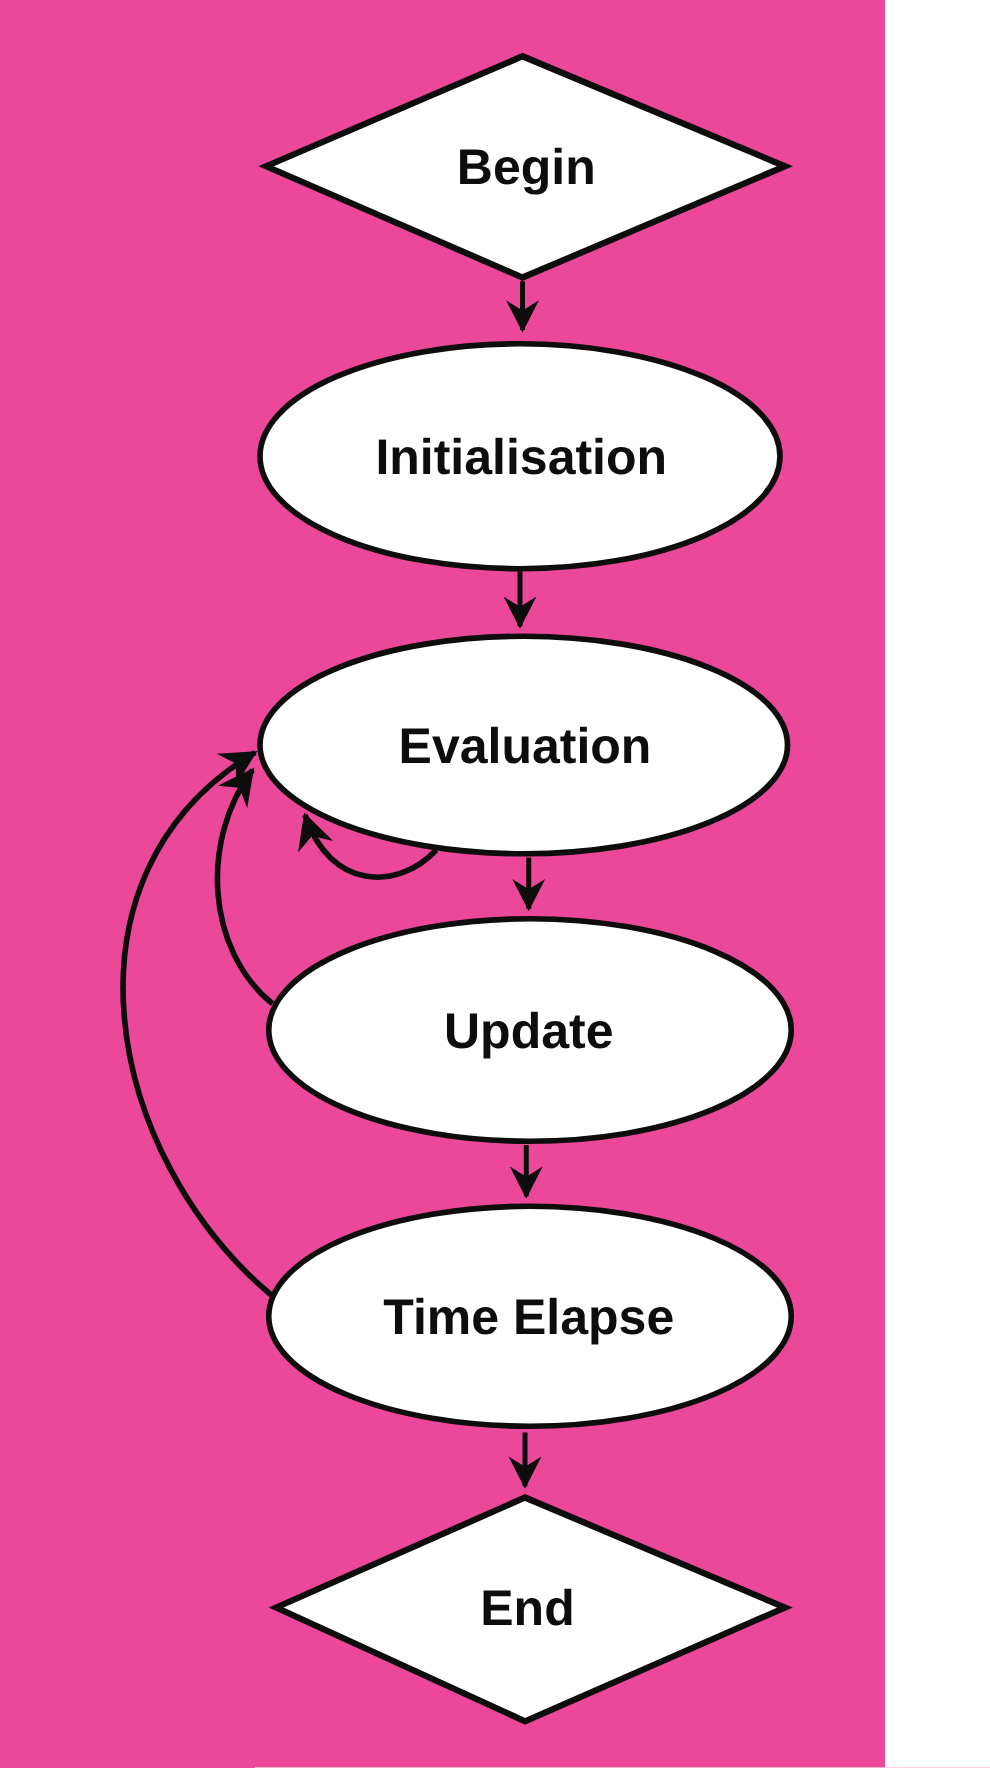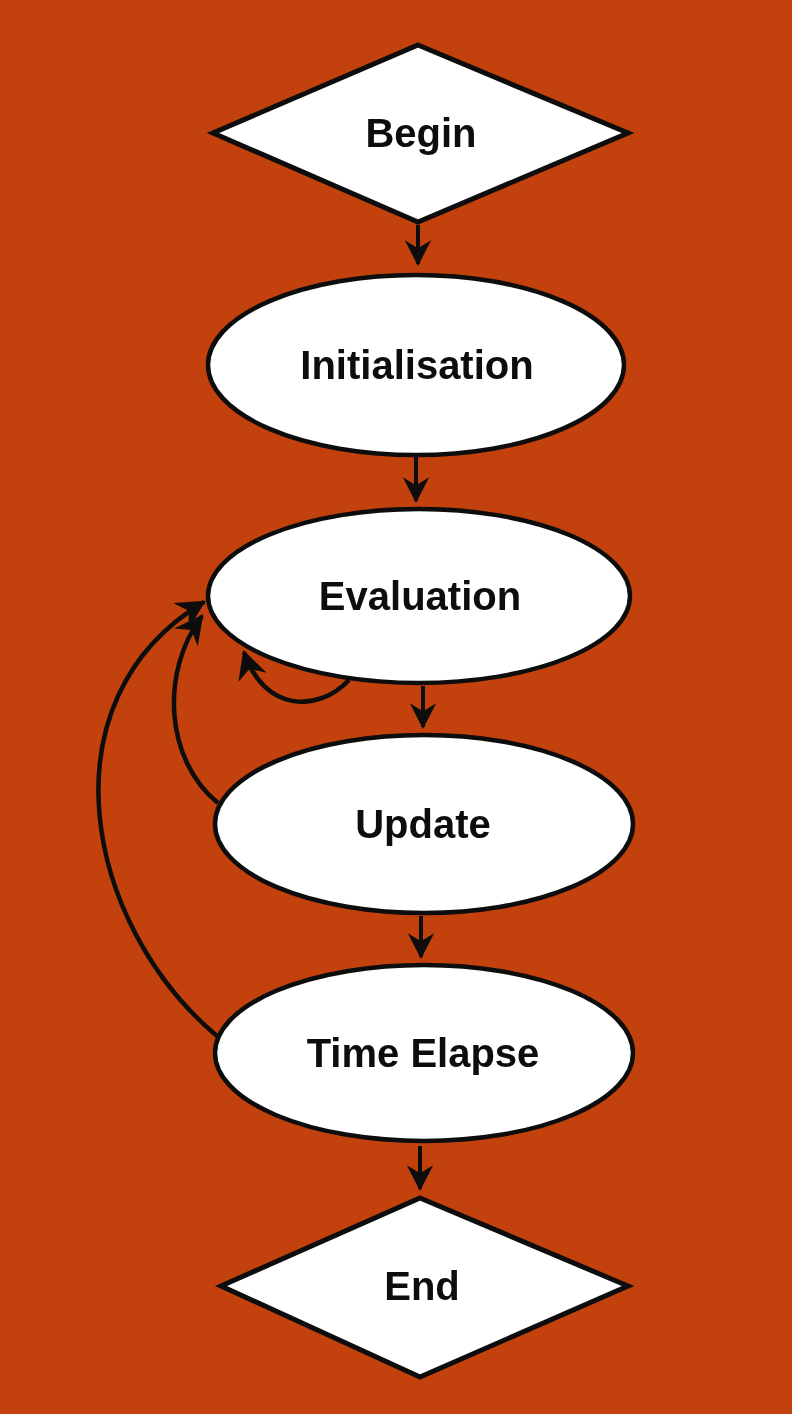--- a/index.html
+++ b/index.html
@@ -2,23 +2,23 @@
 <html><head>
 <meta charset="utf-8">
 <style>
   html, body {
     margin: 0;
     padding: 0;
     background: #ffffff;
   }
   .page {
     position: relative;
-    width: 792px;
+    width: 708px;
     height: 1414px;
-    background: #c2410c;
+    background: #ec4899;
     overflow: hidden;
     font-family: "Liberation Sans", sans-serif;
   }
   svg.flowchart {
     position: absolute;
     inset: 0;
     width: 792px;
     height: 1414px;
     display: block;
   }

